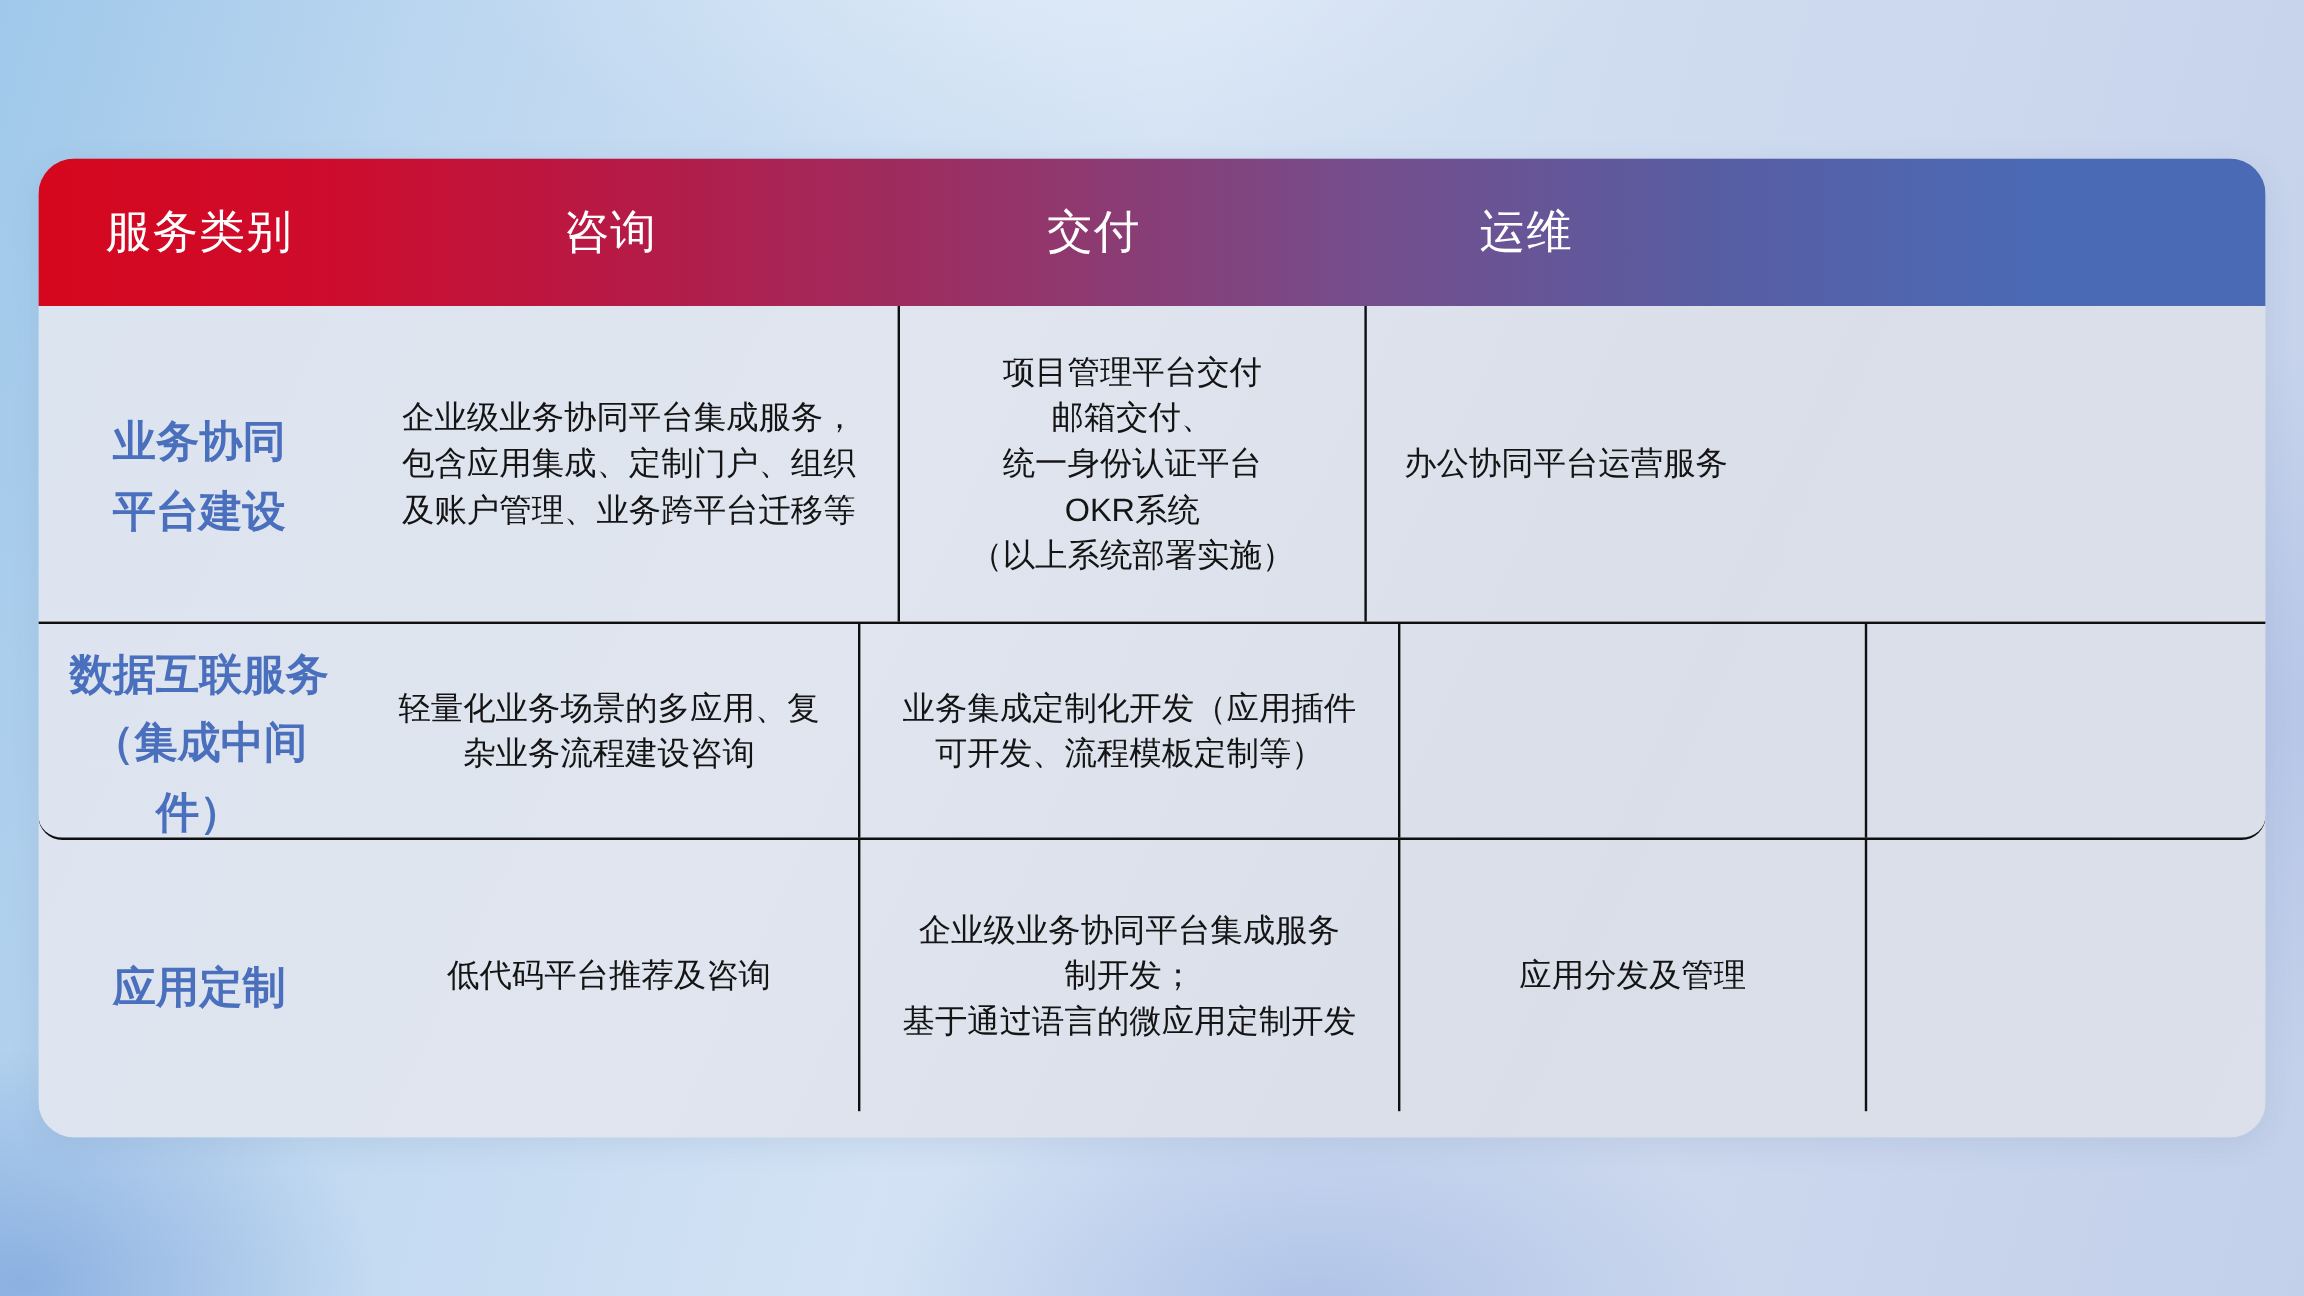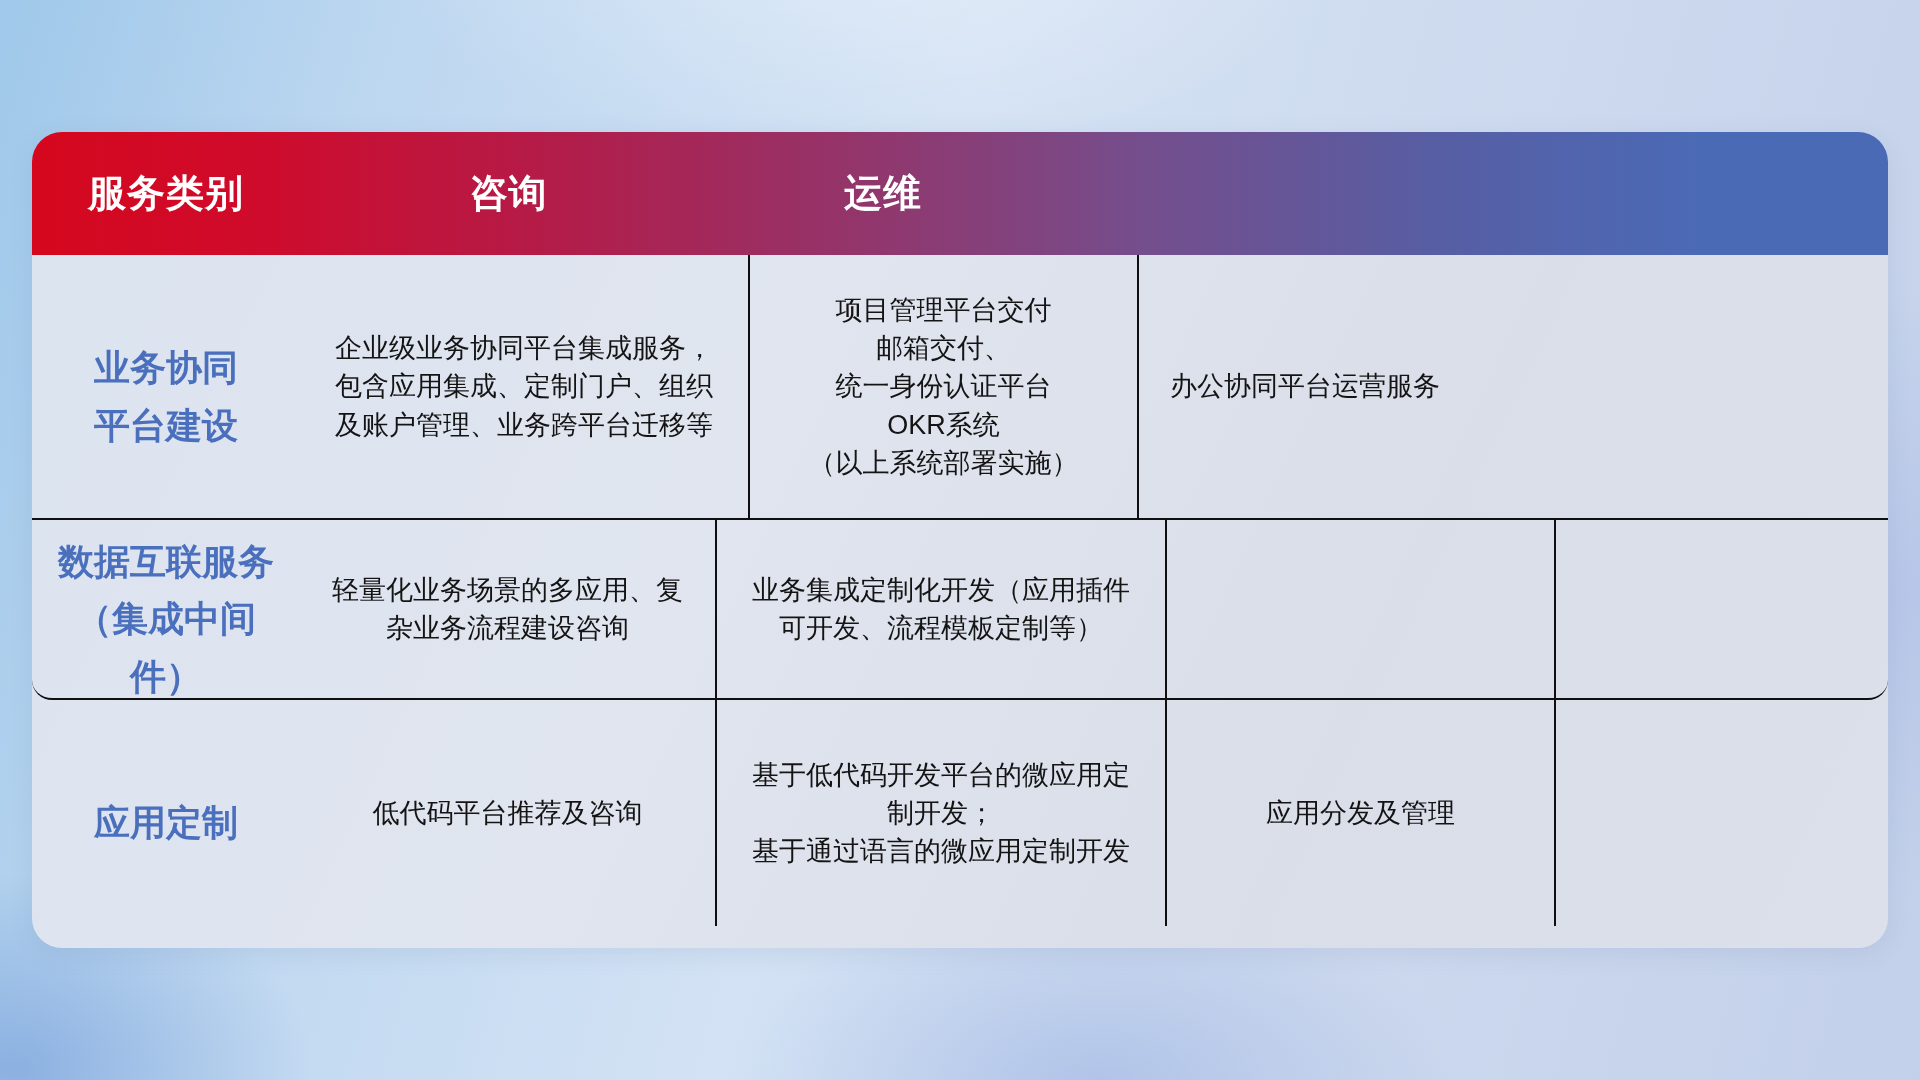--- a/index.html
+++ b/index.html
@@ -48,21 +48,21 @@
       #92366c 45%,
       #744e8d 60%,
       #585da2 75%,
       var(--header-blue, #4b6ab6) 90%,
       var(--header-blue, #4b6ab6) 100%);
   }
   .hcell {
     box-sizing: border-box;
     color: #ffffff;
     font-size: 38px;
-    font-weight: bold;
+    font-weight: normal;
     text-align: center;
     letter-spacing: 1px;
   }
 
   
   .tbody {
     height: 693px;
     background: linear-gradient(115deg, #dce4ef 0%, #e0e5ef 35%, #d9dee9 70%, #dce0ea 100%);
   }
   .trow {
@@ -106,20 +106,21 @@
 </style>
 </head>
 <body>
 
 <div class="slide">
   <div class="svc-table">
 
     <div class="header-row">
       <div class="hcell c1">服务类别</div>
       <div class="hcell c2">咨询</div>
+      <div class="hcell c4">交付</div>
       <div class="hcell c5">运维</div>
     </div>
 
     <div class="tbody">
 
       <div class="trow r1">
         <div class="cell c1 cat">业务协同
 平台建设</div>
         <div class="cell c3">企业级业务协同平台集成服务，
 包含应用集成、定制门户、组织
@@ -139,21 +140,21 @@
 杂业务流程建设咨询</div>
         <div class="cell c3">业务集成定制化开发（应用插件
 可开发、流程模板定制等）</div>
         <div class="cell c4"></div>
         <div class="cell c5"></div>
       </div>
 
       <div class="trow r3">
         <div class="cell c1 cat">应用定制</div>
         <div class="cell c2">低代码平台推荐及咨询</div>
-        <div class="cell c3">基于低代码开发平台的微应用定
+        <div class="cell c3">企业级业务协同平台集成服务
 制开发；
 基于通过语言的微应用定制开发</div>
         <div class="cell c4">应用分发及管理</div>
         <div class="cell c5"></div>
       </div>
 
     </div>
   </div>
 </div>
 

